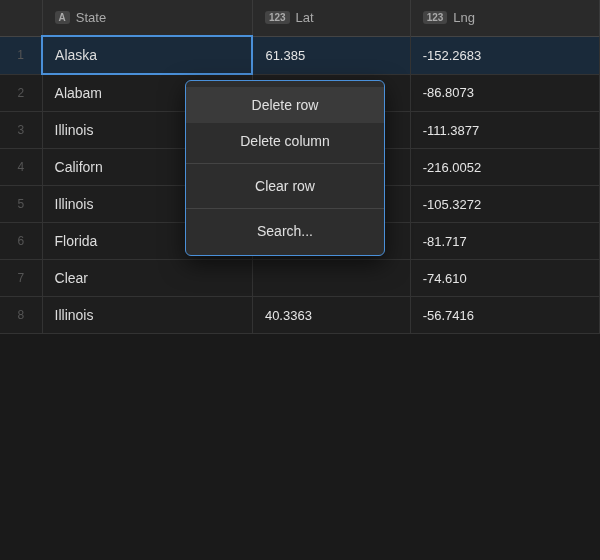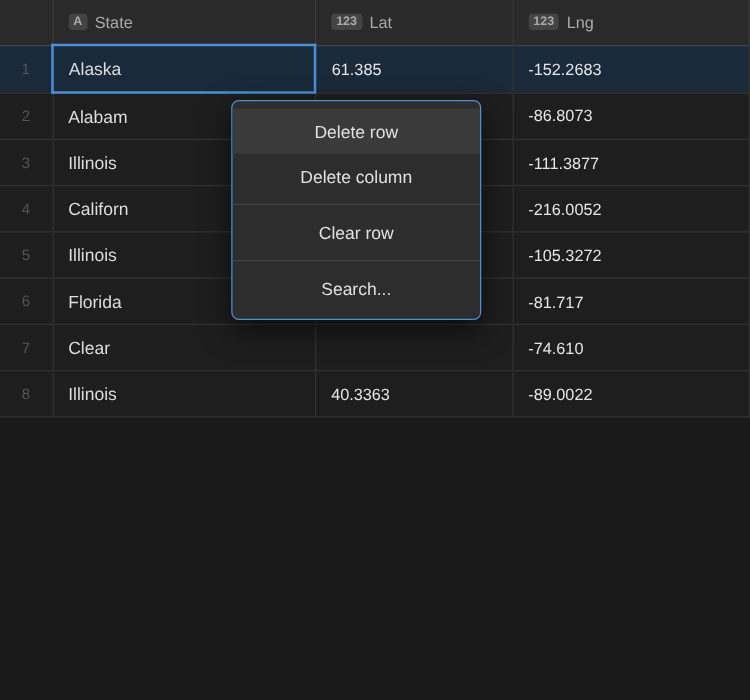--- a/index.html
+++ b/index.html
@@ -214,21 +214,21 @@
         <tr>
       <td class="row-num">7</td>
       <td class="state-cell">Clear</td>
       <td class="num-cell"></td>
       <td class="num-cell">-74.610</td>
     </tr>
         <tr>
       <td class="row-num">8</td>
       <td class="state-cell">Illinois</td>
       <td class="num-cell">40.3363</td>
-      <td class="num-cell">-89.0022</td>
+      <td class="num-cell">-56.7416</td>
     </tr>
       </tbody>
   </table>
 
   <div class="context-menu" id="context-menu">
   <div class="menu-item active">Delete row</div>
       <div class="menu-item">Delete column</div>
       <div class="menu-divider"></div>
       <div class="menu-item">Clear row</div>
       <div class="menu-divider"></div>

